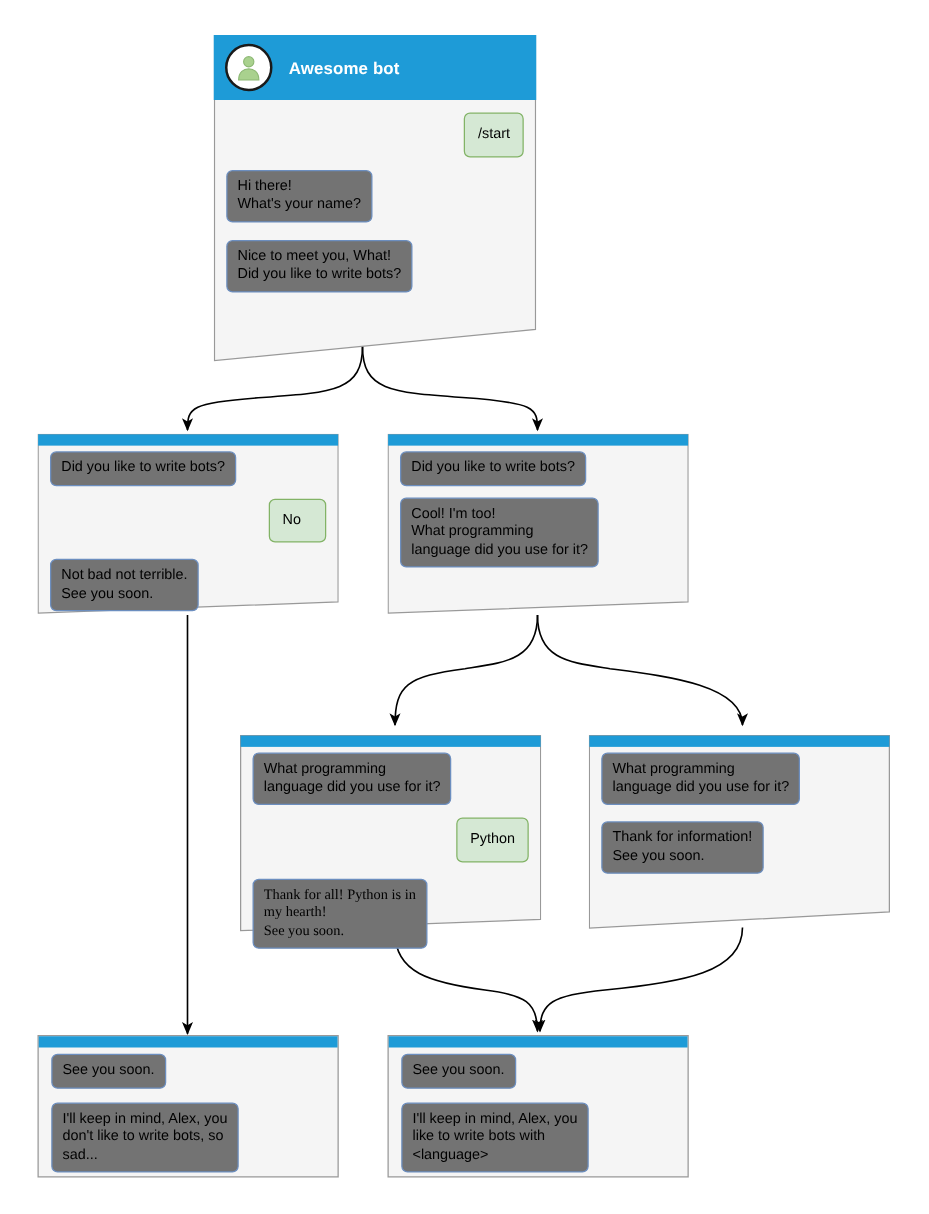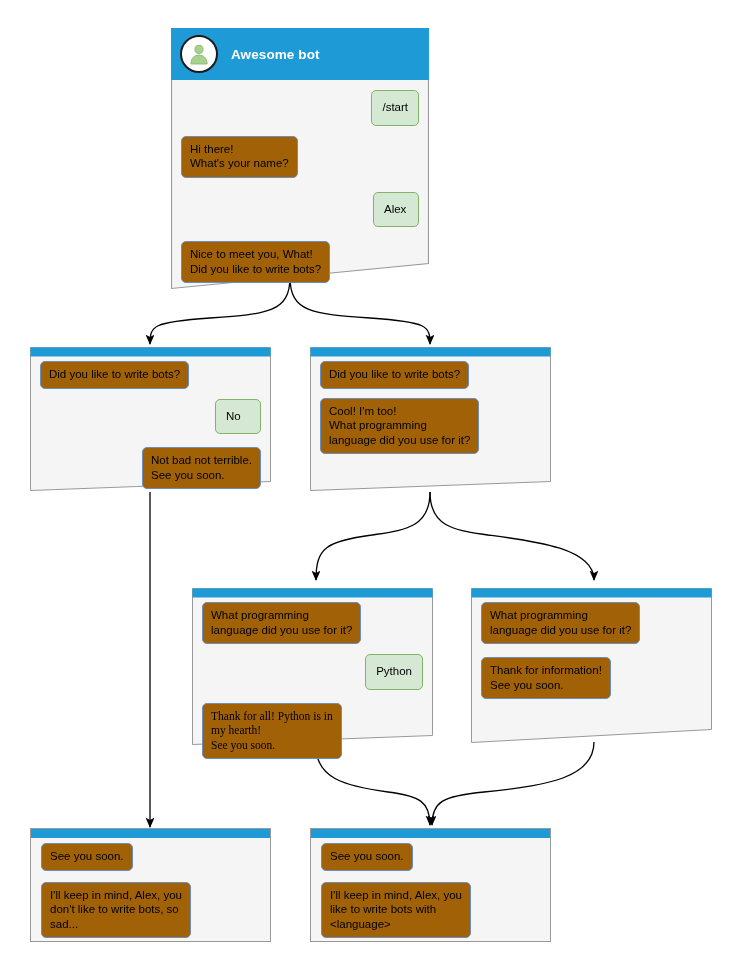--- a/index.html
+++ b/index.html
@@ -125,21 +125,21 @@
 
   .bubble {
     border-radius: 5px;
     padding: 5px 8px 6px 8px;
     font-size: 11.5px;
     line-height: 14.5px;
     white-space: pre-line;
     box-sizing: border-box;
   }
   .bubble.bot {
-    background: #a16207;
+    background: #737373;
     border: 1px solid #6c8ebf;
   }
   .bubble.user {
     background: #d5e8d4;
     border: 1px solid #82b366;
     min-width: 46px;
     text-align: left;
     padding: 9px 10px 10px 10px;
   }
 </style>
@@ -183,23 +183,20 @@
       </div>
 
       <div class="chat" style="top:62px; padding-left:10px; padding-right:10px;">
         <div class="row user">
           <div class="bubble user">/start</div>
         </div>
         <div class="row bot" style="margin-top:10px;">
           <div class="bubble bot">Hi there!
 What's your name?</div>
         </div>
-        <div class="row user" style="margin-top:14px;">
-          <div class="bubble user">Alex</div>
-        </div>
         <div class="row bot" style="margin-top:14px;">
           <div class="bubble bot">Nice to meet you, What!
 Did you like to write bots?</div>
         </div>
       </div>
     </div>
   </div>
 
   <div class="card skewed" style="left:30px; top:347px; width:241px; height:145px;">
     <svg class="card-shape" viewBox="0 0 241 145" preserveAspectRatio="none">
@@ -207,21 +204,21 @@
       <rect x="0.5" y="0.5" width="240" height="9" fill="#1e9bd7" stroke="none"></rect>
     </svg>
     <div class="card-inner">
       <div class="chat" style="top:14px;">
         <div class="row bot">
           <div class="bubble bot">Did you like to write bots?</div>
         </div>
         <div class="row user" style="margin-top:10px;">
           <div class="bubble user">No</div>
         </div>
-        <div class="row bot" style="margin-top:13px;justify-content:flex-end;">
+        <div class="row bot" style="margin-top:13px;">
           <div class="bubble bot">Not bad not terrible.
 See you soon.</div>
         </div>
       </div>
     </div>
   </div>
 
   <div class="card skewed" style="left:310px; top:347px; width:241px; height:145px;">
     <svg class="card-shape" viewBox="0 0 241 145" preserveAspectRatio="none">
       <polygon points="0.5,0.5 240.5,0.5 240.5,134.5 0.5,143.5" fill="#f5f5f5" stroke="#999999" stroke-width="1"></polygon>

